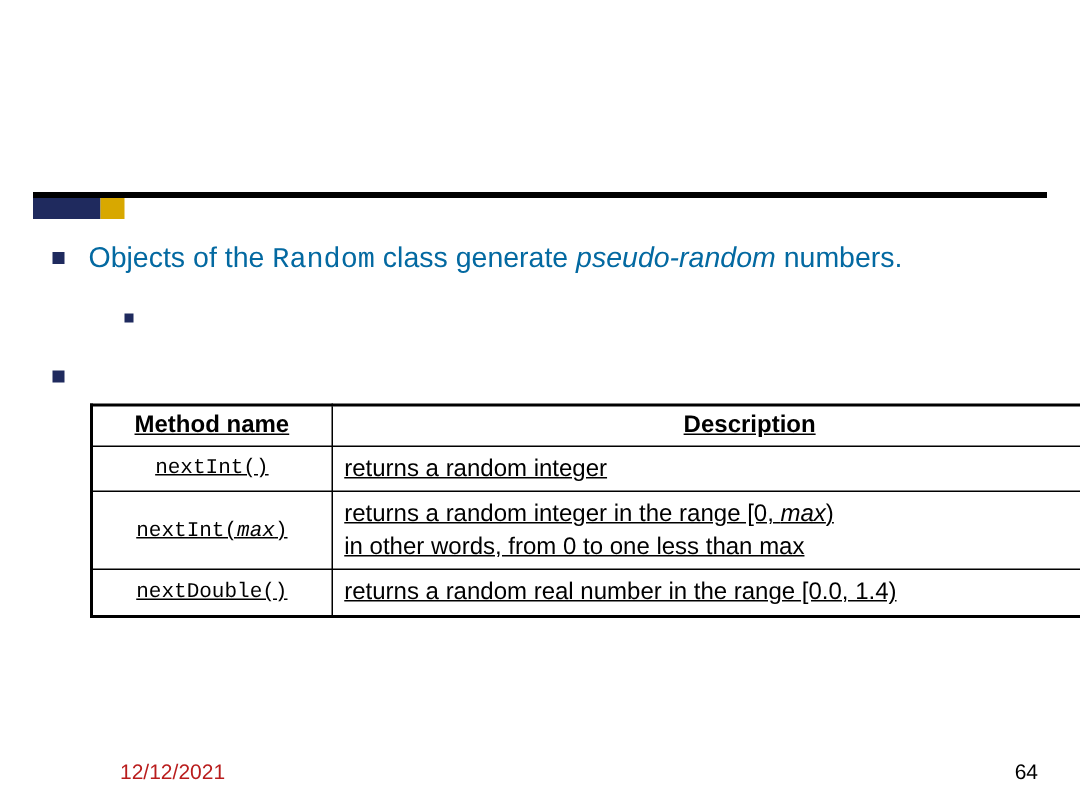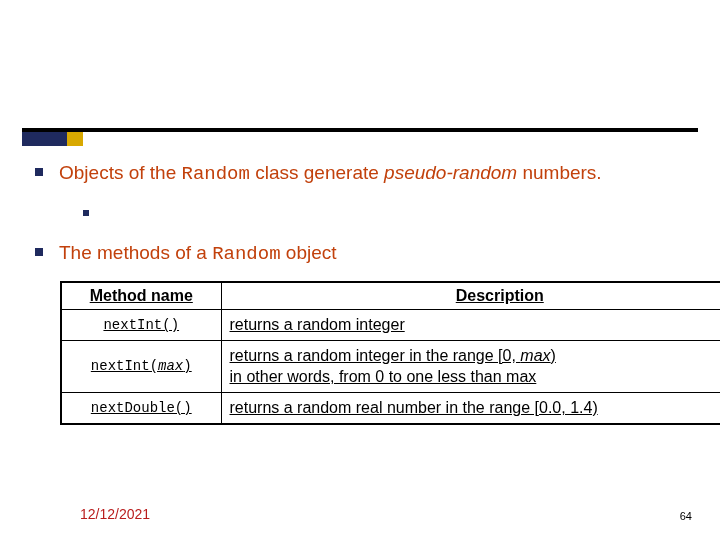--- a/index.html
+++ b/index.html
@@ -58,21 +58,21 @@
     width: 6px;
     height: 6px;
     background: #1f2a5e;
     flex-shrink: 0;
     margin-top: 8px;
     margin-right: 14px;
   }
   .bullet-text {
     font-size: 19px;
     line-height: 1.35;
-    color: #c2410c;
+    color: #0369a1;
   }
   .sub-bullet {
     margin-left: 48px;
     margin-bottom: 24px;
   }
   .sub-bullet .bullet-text {
     font-size: 17px;
   }
   .mono {
     font-family: "Courier New", Courier, monospace;
@@ -112,21 +112,21 @@
     position: absolute;
     bottom: 18px;
     left: 80px;
     font-size: 14px;
     color: #b91c1c;
   }
   .footer-page {
     position: absolute;
     bottom: 18px;
     right: 28px;
-    font-size: 11px;
+    font-size: 14px;
     color: #000;
     text-align: center;
   }
 </style>
 </head>
 <body>
 
 <div class="header-line"></div>
 <div class="header-box-navy"></div>
 <div class="header-box-yellow"></div>
@@ -139,23 +139,20 @@
       <span>Objects of the </span><span class="mono">Random</span><span> class generate </span><span class="italic">pseudo-random</span><span> numbers.</span>
     </div>
   </div>
 
   <div class="bullet-row sub-bullet">
     <div class="bullet-square-small"></div>
   </div>
 
   <div class="bullet-row">
     <div class="bullet-square"></div>
-    <div class="bullet-text">
-      <span>The methods of a </span><span class="mono">Random</span><span> object</span>
-    </div>
   </div>
 
   <table class="methods-table">
     <tbody>
         <tr>
       <th>Method name</th>
       <th>Description</th>
     </tr>
     <tr>
       <td class="col-method">nextInt()</td>

